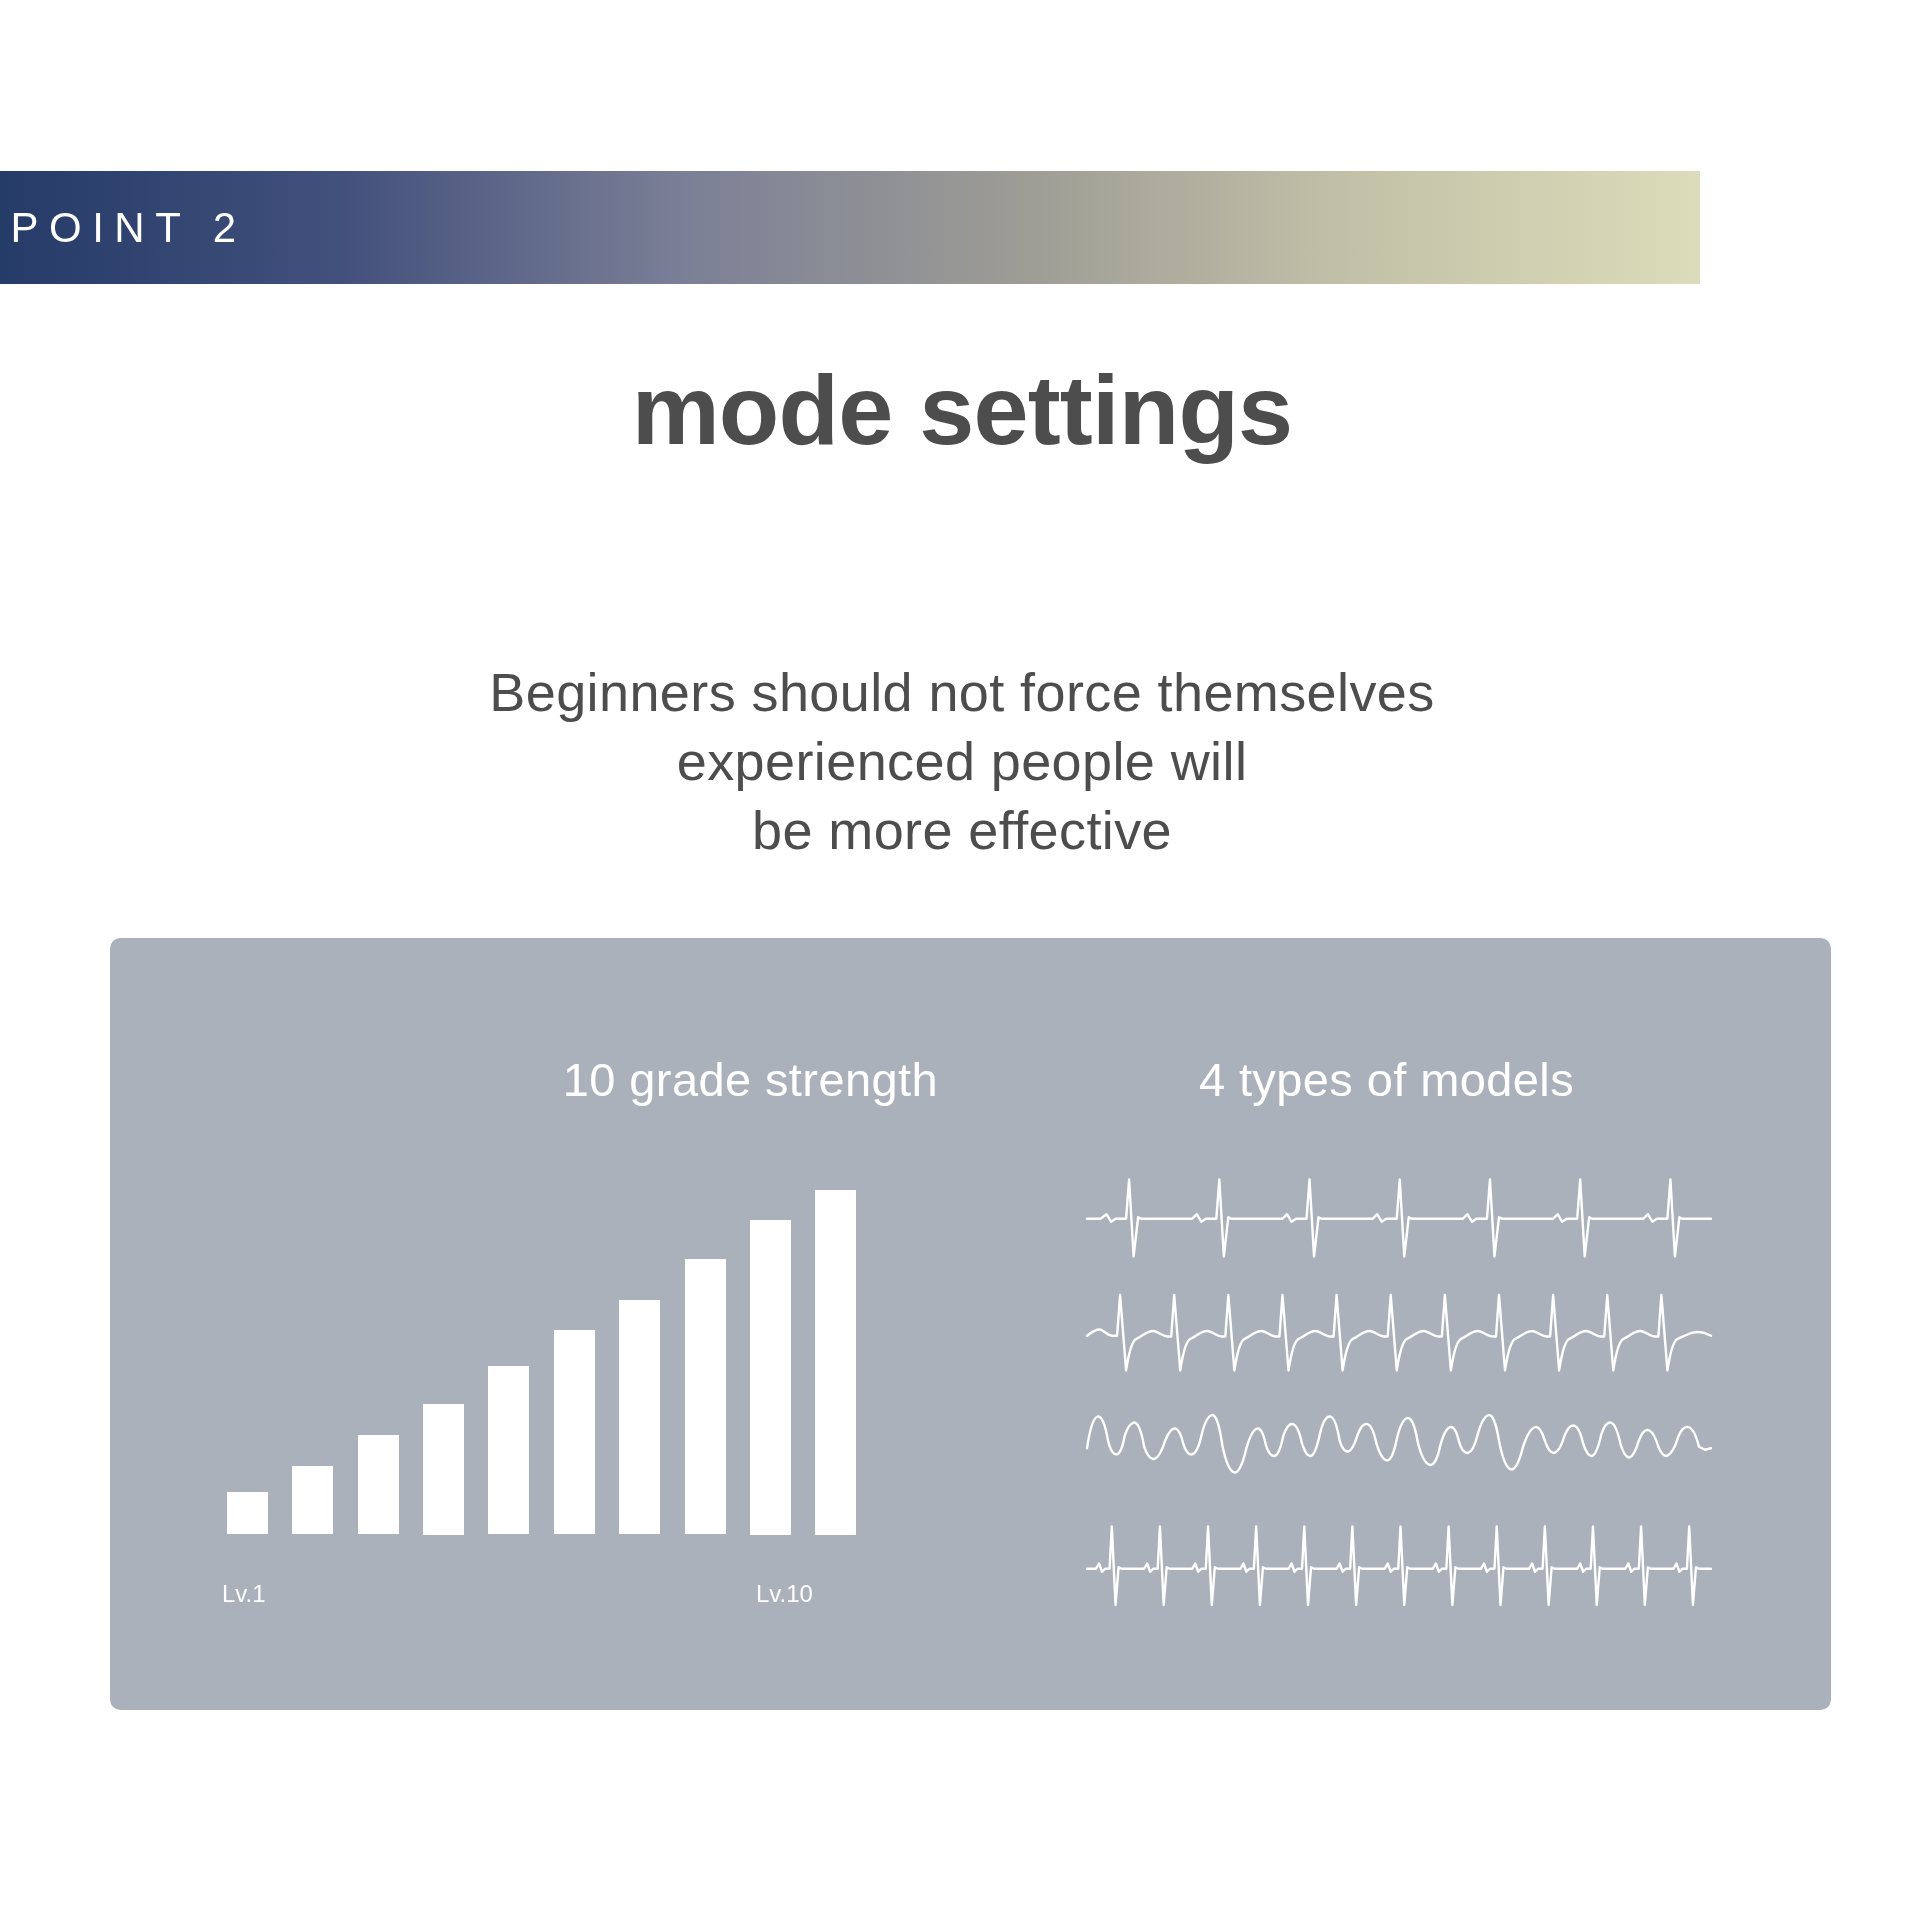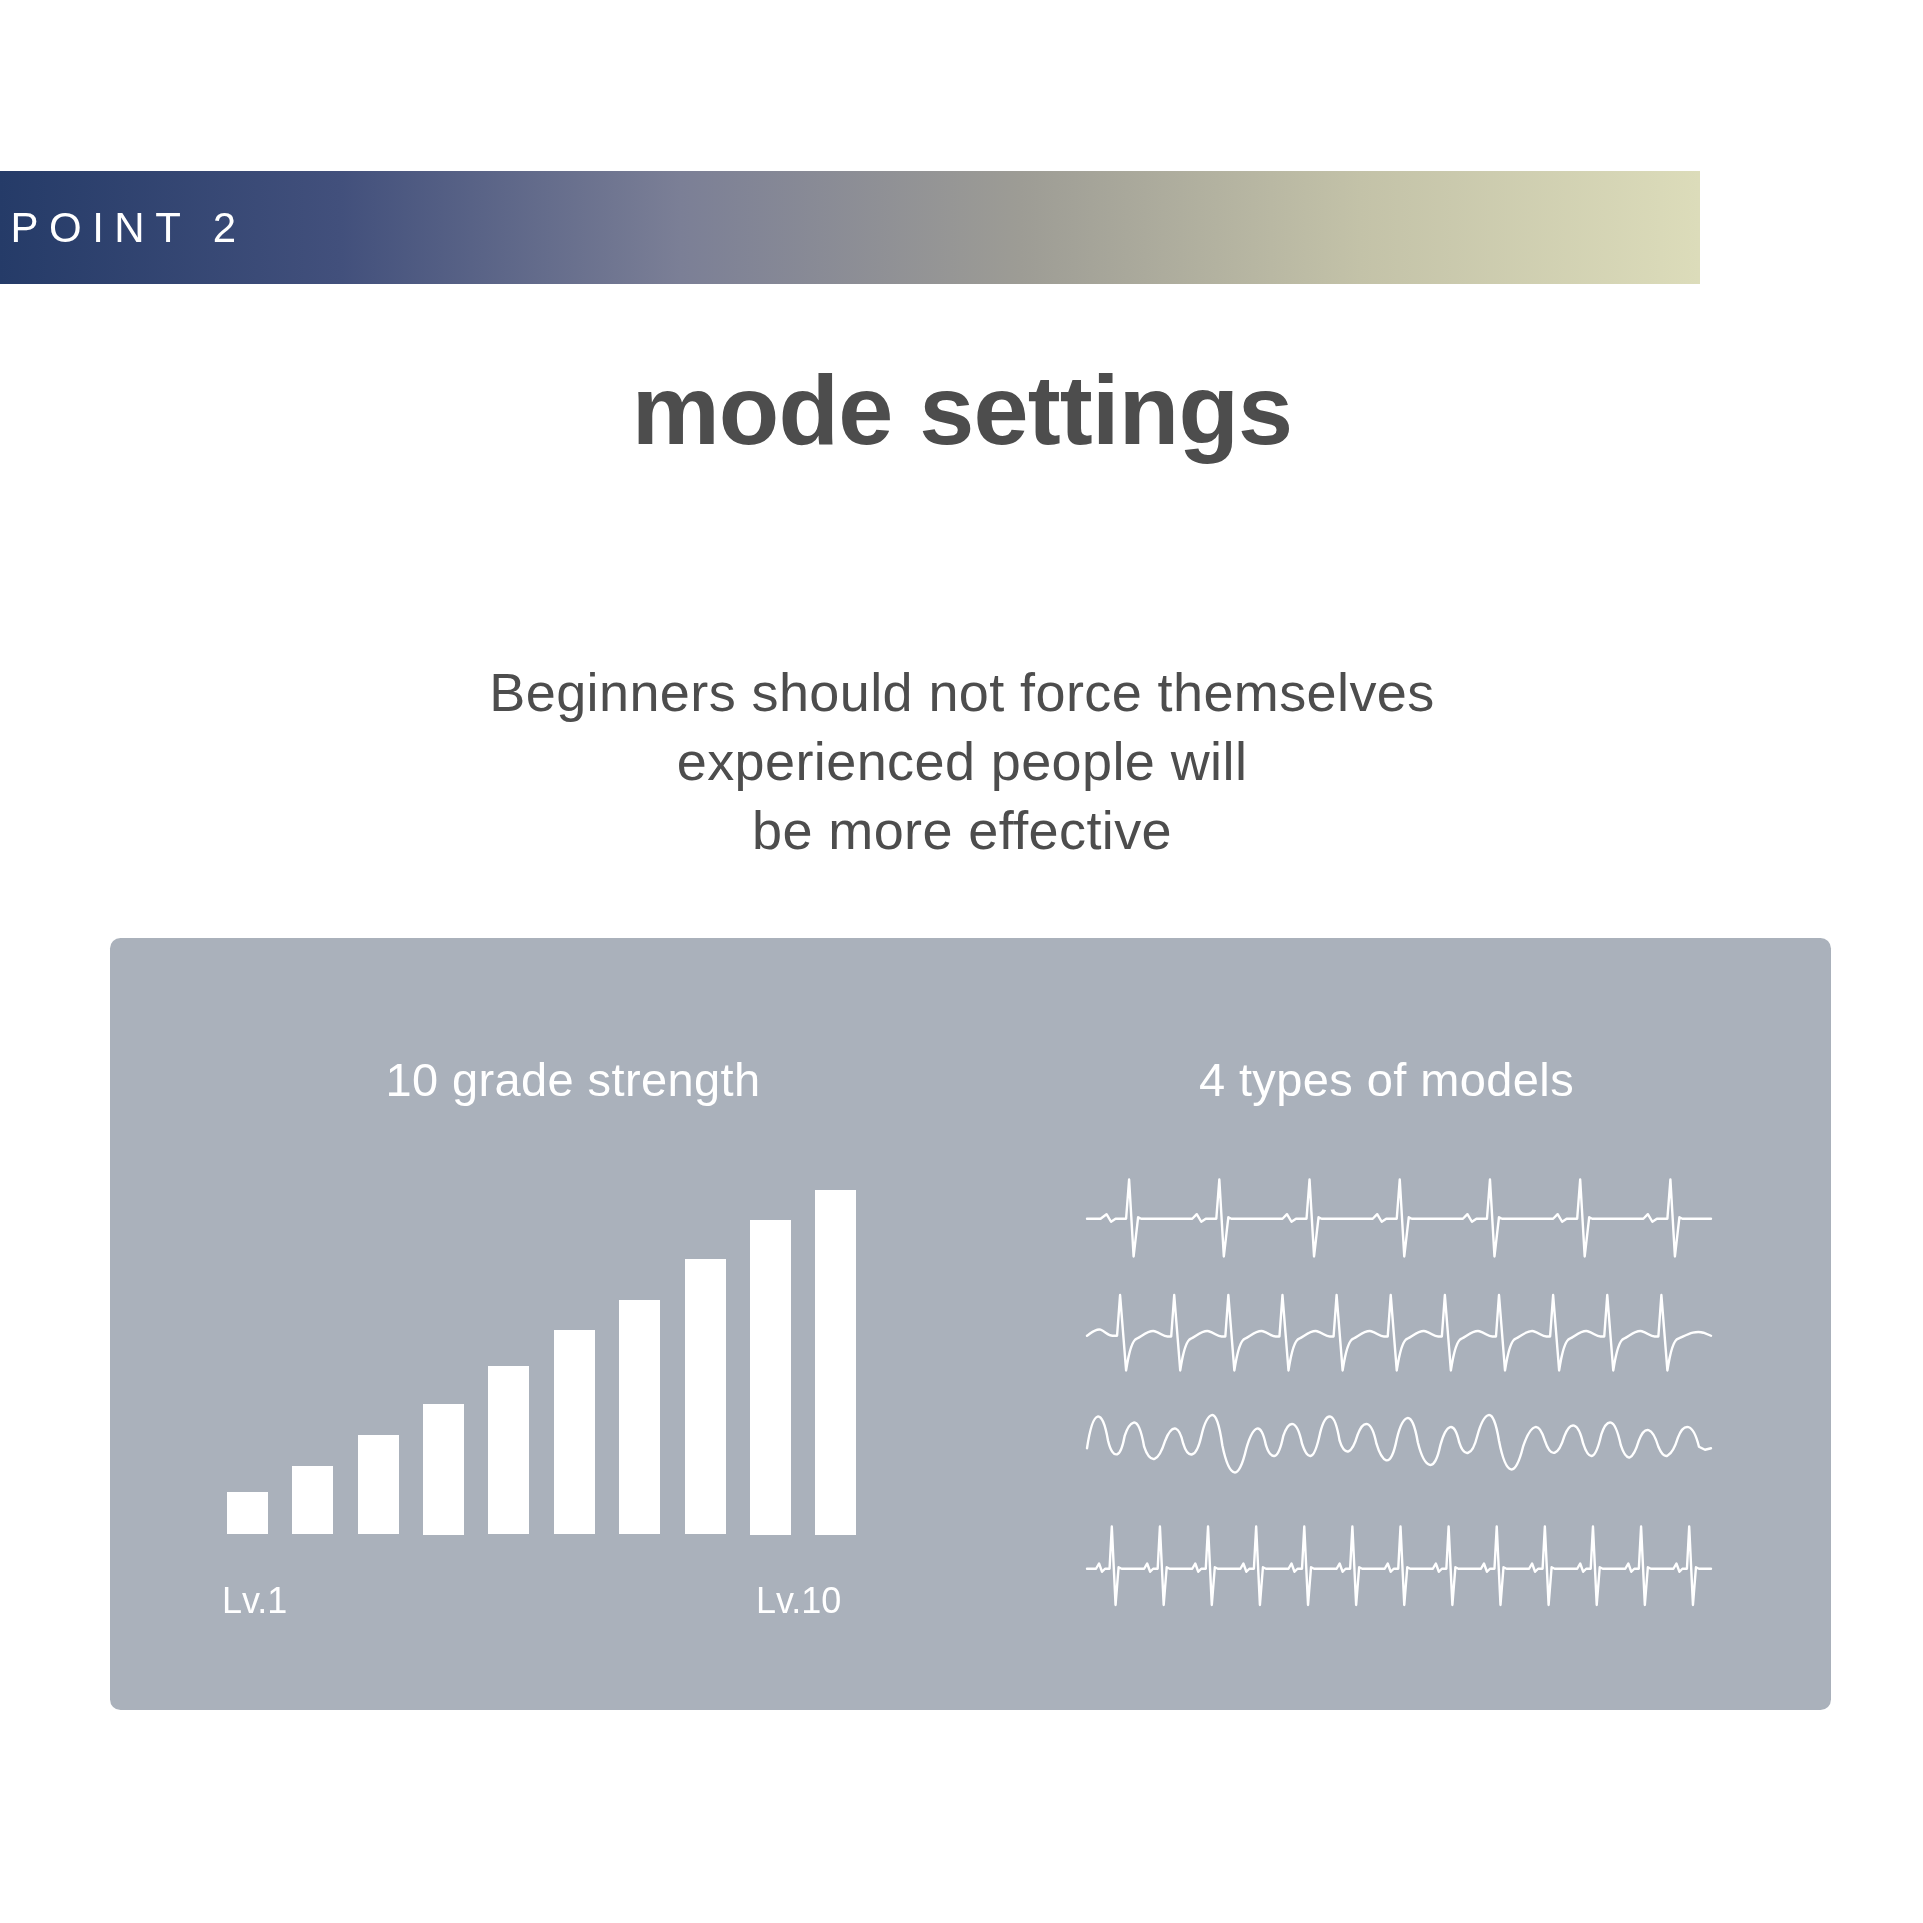--- a/index.html
+++ b/index.html
@@ -68,35 +68,35 @@
   }
 
   .panel-heading {
     position:absolute;
     color:#ffffff;
     font-size:47px;
     font-weight:400;
     white-space:nowrap;
     letter-spacing:0.4px;
   }
-  .panel-heading.left  { left:216px; top:1052px; width:714px; text-align:center; }
+  .panel-heading.left  { left:224px; top:1052px; width:714px; text-align:right; }
   .panel-heading.right { left:1037px; top:1052px; width:699px; text-align:center; }
 
   
   .bars { position:absolute; left:0; top:0; width:1924px; height:1924px; }
   .bar {
     position:absolute;
     background:#ffffff;
     width:41px;
   }
 
   .lv-label {
     position:absolute;
     color:#ffffff;
-    font-size:36px;
+    font-size:24px;
     font-weight:400;
     white-space:nowrap;
   }
   .lv-left  { left:222px; top:1580px; }
   .lv-right { left:756px; top:1580px; }
 
   
   .waves { position:absolute; left:1087px; top:1172px; width:624px; height:443px; }
   .wave-row { position:absolute; left:0; width:624px; height:98px; }
   .wave-row svg { display:block; width:624px; height:98px; overflow:visible; }

